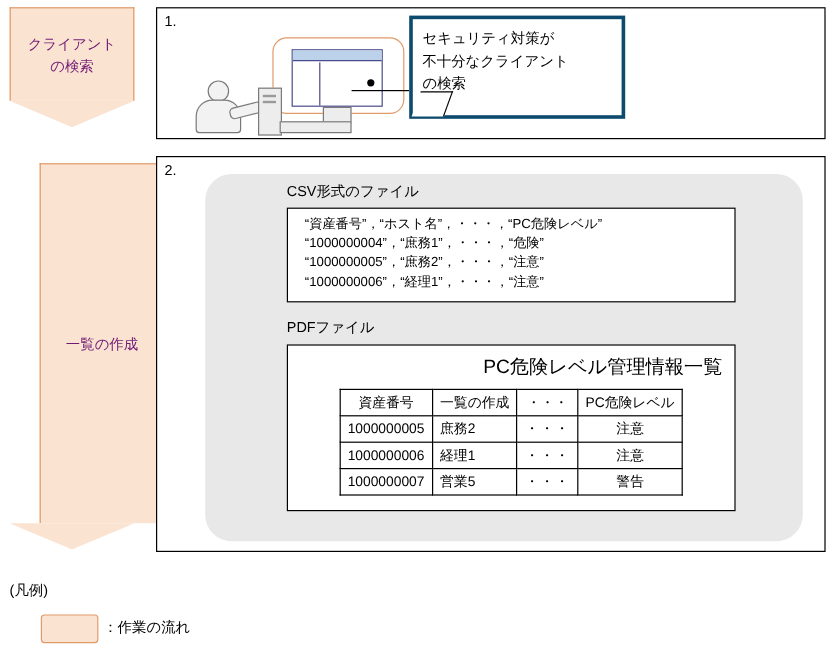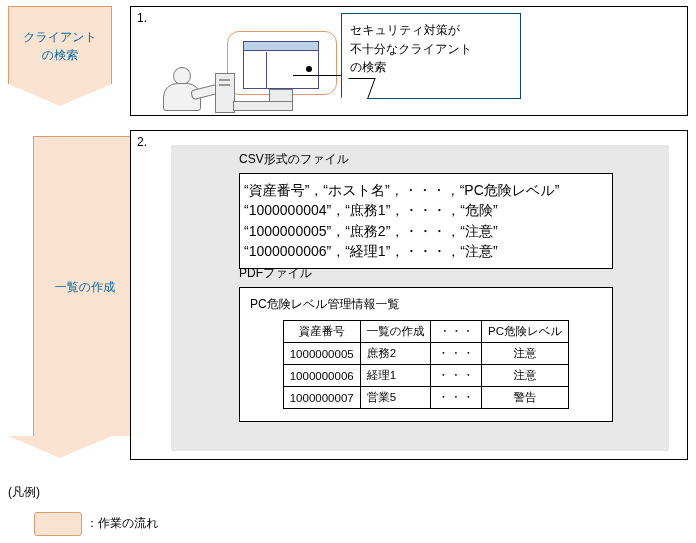--- a/index.html
+++ b/index.html
@@ -33,21 +33,21 @@
     border: 1px solid #e09b6a;
     border-bottom: none;
     box-sizing: border-box;
     width: 104px;
     display: flex;
     align-items: center;
     justify-content: center;
     text-align: center;
     font-size: 12px;
     line-height: 1.5;
-    color: #0369a1;
+    color: #701a75;
   }
   .flow-arrow .tip {
     width: 0;
     height: 0;
     border-left: 52px solid transparent;
     border-right: 52px solid transparent;
     border-top: 22px solid #fbe3d2;
     position: relative;
   }
   .flow-arrow .tip::before {
@@ -208,21 +208,21 @@
     background: #ededed;
   }
 
   
   .callout {
     position: absolute;
     left: 210px;
     top: 6px;
     width: 180px;
     height: 86px;
-    border: 1px solid #0c4a6e;
+    border: 3px solid #0c4a6e;
     background: #ffffff;
     box-sizing: border-box;
     padding: 7px 8px;
     font-size: 12px;
     line-height: 1.55;
   }
   .callout .fold {
     position: absolute;
     left: -1px;
     bottom: -1px;
@@ -244,52 +244,53 @@
   }
 
   
   .gray-area {
     position: absolute;
     left: 40px;
     top: 14px;
     width: 498px;
     height: 306px;
     background: #e8e8e8;
+    border-radius: 22px;
   }
   .sec-label {
     font-size: 12px;
     margin: 0;
     position: absolute;
   }
   .csv-box {
     position: absolute;
     left: 68px;
     top: 28px;
     width: 374px;
     border: 1px solid #000000;
     background: #ffffff;
     box-sizing: border-box;
-    padding: 6px 8px 7px 4px;
-    font-size: 14px;
+    padding: 6px 8px 7px 14px;
+    font-size: 11px;
     line-height: 1.45;
     white-space: nowrap;
   }
   .pdf-box {
     position: absolute;
     left: 68px;
     top: 142px;
     width: 374px;
     border: 1px solid #000000;
     background: #ffffff;
     box-sizing: border-box;
     padding: 8px 10px 12px 10px;
   }
   .pdf-title {
-    text-align: left;
-    font-size: 12px;
+    text-align: right;
+    font-size: 16px;
     margin-bottom: 7px;
   }
   table.pdf-table {
     border-collapse: collapse;
     margin: 0 auto;
     font-size: 11.5px;
   }
   table.pdf-table th,
   table.pdf-table td {
     border: 1px solid #000000;

